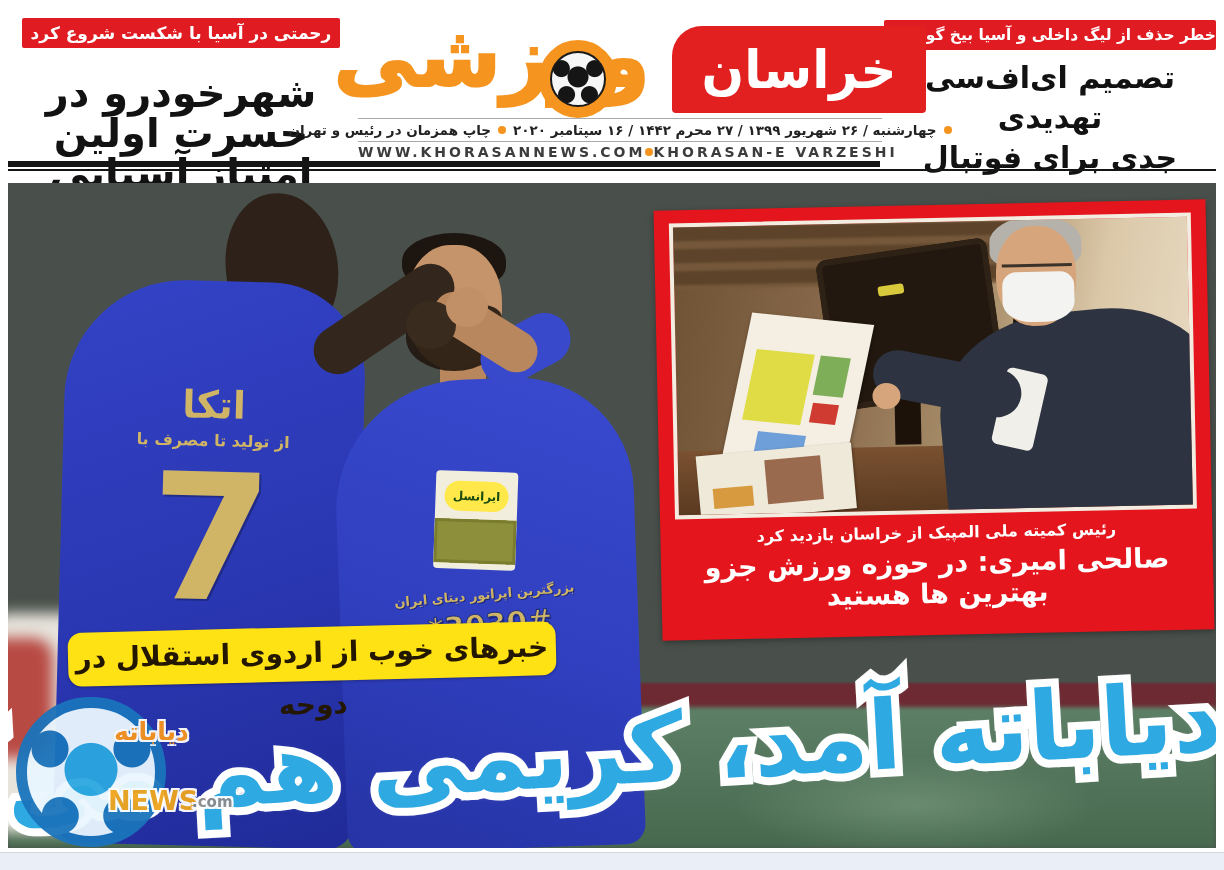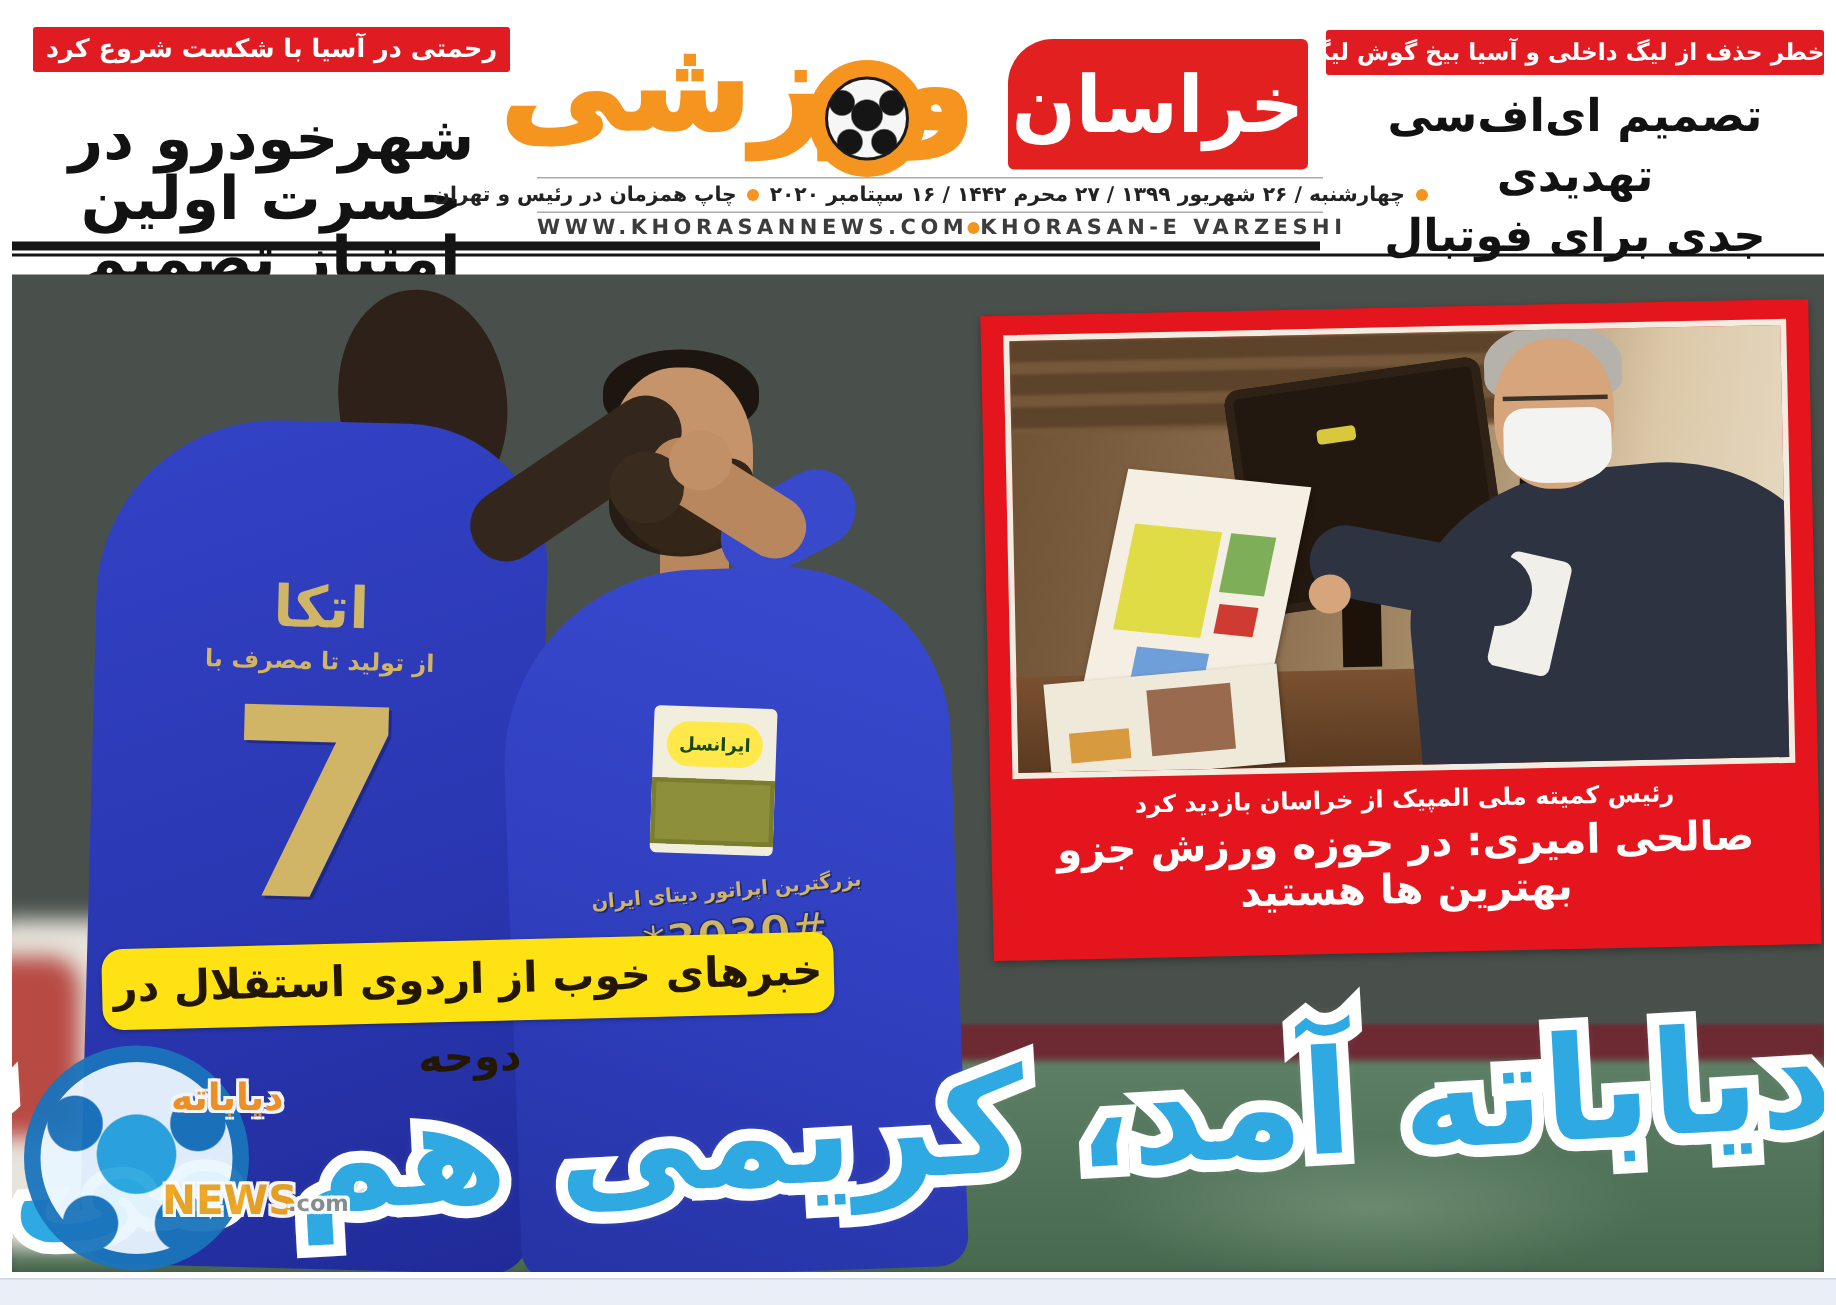--- a/index.html
+++ b/index.html
@@ -12,21 +12,21 @@
   .kicker-bar { background:#e11b22; color:#fff; font-weight:700; font-size:17px;
                 line-height:30px; border-radius:2px; direction:rtl; white-space:nowrap; overflow:hidden; }
   .head-lines { color:#121212; font-weight:700; direction:rtl; }
   #left-story   { left:22px; top:18px; width:318px; }
   #left-story .head-lines { font-size:40px; line-height:40px; margin-top:25px; }
   #right-story  { left:884px; top:20px; width:332px; }
   #right-story .head-lines { font-size:30px; line-height:40px; margin-top:8px; }
 
   
   #masthead { position:absolute; left:350px; top:0; width:536px; height:165px; }
-  #title-red-box { position:absolute; left:322px; top:26px; width:200px; height:87px;
+  #title-red-box { position:absolute; left:322px; top:26px; width:254px; height:87px;
                    background:#e2201f; border-radius:30px 4px 4px 4px;
                    display:flex; align-items:center; justify-content:center; }
   #title-right { color:#fff; font-size:50px; font-weight:700; direction:rtl; transform:scaleY(1.05); }
   #title-left  { position:absolute; left:0; top:2px; width:300px; text-align:left;
                  color:#f5941f; font-size:84px; font-weight:700; direction:rtl; line-height:110px;
                  -webkit-text-stroke:2px #f5941f; letter-spacing:2px; }
   #ball-ring { position:absolute; left:189px; top:40px; width:78px; height:78px; border-radius:50%;
                border:13px solid #f5941f; }
   #soccer-ball { position:absolute; left:200px; top:51px; width:56px; height:56px; border-radius:50%;
       border:2px solid #1a1a1a;
@@ -193,21 +193,21 @@
 </style>
 </head>
 <body>
 
 <div id="page">
 
   <div id="left-story" class="story-block">
     <div class="kicker-bar">رحمتی در آسیا با شکست شروع کرد</div>
     <div class="head-lines">
       <div>شهرخودرو در حسرت اولین</div>
-      <div>امتیاز تصمیم</div>
+      <div>امتیاز آسیایی</div>
     </div>
   </div>
 
   <div id="right-story" class="story-block">
     <div class="kicker-bar" style="font-size:15.5px;">خطر حذف از لیگ داخلی و آسیا بیخ گوش لیگ برتری‌ها!</div>
     <div class="head-lines">
       <div>تصمیم ای‌اف‌سی تهدیدی</div>
       <div>جدی برای فوتبال ایران</div>
     </div>
   </div>

